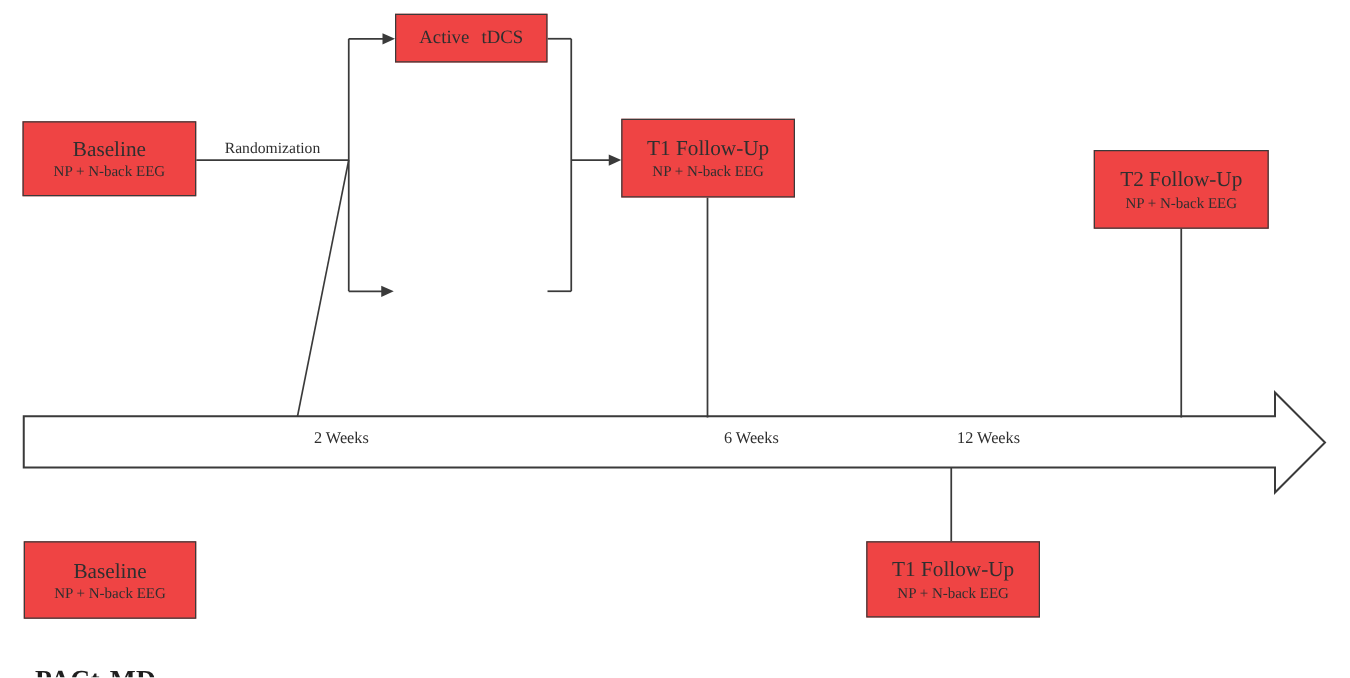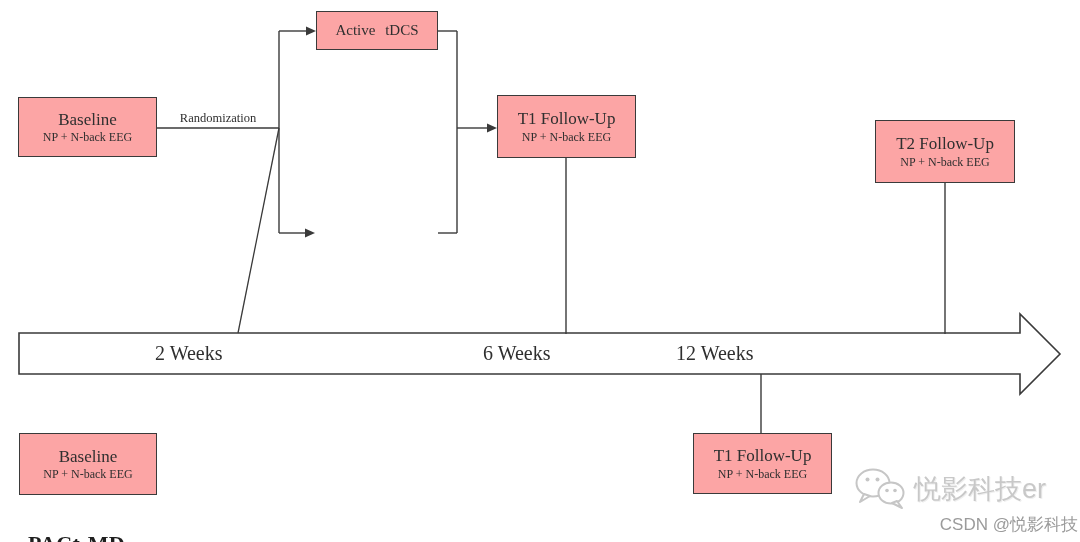--- a/index.html
+++ b/index.html
@@ -14,21 +14,21 @@
     overflow: hidden;
   }
   #connector-layer {
     position: absolute;
     left: 0; top: 0;
     width: 1080px; height: 542px;
   }
   .box {
     position: absolute;
     border: 1.5px solid #3a3a3a;
-    background: #fca5a5;
+    background: #ef4444;
     display: flex;
     flex-direction: column;
     align-items: center;
     justify-content: center;
     text-align: center;
     line-height: 1.25;
   }
   .box .box-title { font-size: 17px; color: #2f2f2f; }
   .box .box-sub   { font-size: 12px; color: #2f2f2f; }
   .arm-box .box-title { font-size: 15px; word-spacing: 6px; }
@@ -44,22 +44,22 @@
     position: absolute;
     left: 157px; top: 111px; width: 122px;
     text-align: center;
     font-size: 12.5px;
     color: #2f2f2f;
   }
   .week-label {
     position: absolute;
     top: 342px;
     width: 140px;
-    text-align: left;
-    font-size: 20px;
+    text-align: right;
+    font-size: 13px;
     color: #2f2f2f;
   }
   #week-0 { left: 155px; }
   #week-1 { left: 483px; }
   #week-2 { left: 676px; }
   #week-3 { left: 850px; }
   #watermark {
     position: absolute;
     left: 852px; top: 466px;
     width: 226px;
@@ -161,30 +161,14 @@
   <div class="box" id="box-baseline-bottom">
     <div class="box-title">Baseline</div>
     <div class="box-sub">NP + N-back EEG</div>
   </div>
 
   <div class="box" id="box-t1-bottom">
     <div class="box-title">T1 Follow-Up</div>
     <div class="box-sub">NP + N-back EEG</div>
   </div>
 
-  <div id="watermark">
-    <div id="watermark-row1">
-      <svg width="56" height="46" viewBox="0 0 56 46">
-        <ellipse cx="21" cy="17" rx="16.5" ry="13.5" fill="#ffffff" stroke="#c6c6c6" stroke-width="2"></ellipse>
-        <path d="M12,28 L8,36 L18,30 Z" fill="#ffffff" stroke="#c6c6c6" stroke-width="2" stroke-linejoin="round"></path>
-        <circle cx="15.5" cy="13.5" r="2" fill="#c6c6c6"></circle>
-        <circle cx="25.5" cy="13.5" r="2" fill="#c6c6c6"></circle>
-        <ellipse cx="39" cy="27" rx="12.5" ry="10.5" fill="#ffffff" stroke="#c6c6c6" stroke-width="2"></ellipse>
-        <path d="M45,35 L50,42 L40,37 Z" fill="#ffffff" stroke="#c6c6c6" stroke-width="2" stroke-linejoin="round"></path>
-        <circle cx="35" cy="24.5" r="1.8" fill="#c6c6c6"></circle>
-        <circle cx="43" cy="24.5" r="1.8" fill="#c6c6c6"></circle>
-      </svg>
-      <span id="watermark-handle">悦影科技er</span>
-    </div>
-    <div id="watermark-attribution">CSDN @悦影科技</div>
-  </div>
 
 </div>
 
 </body></html>

